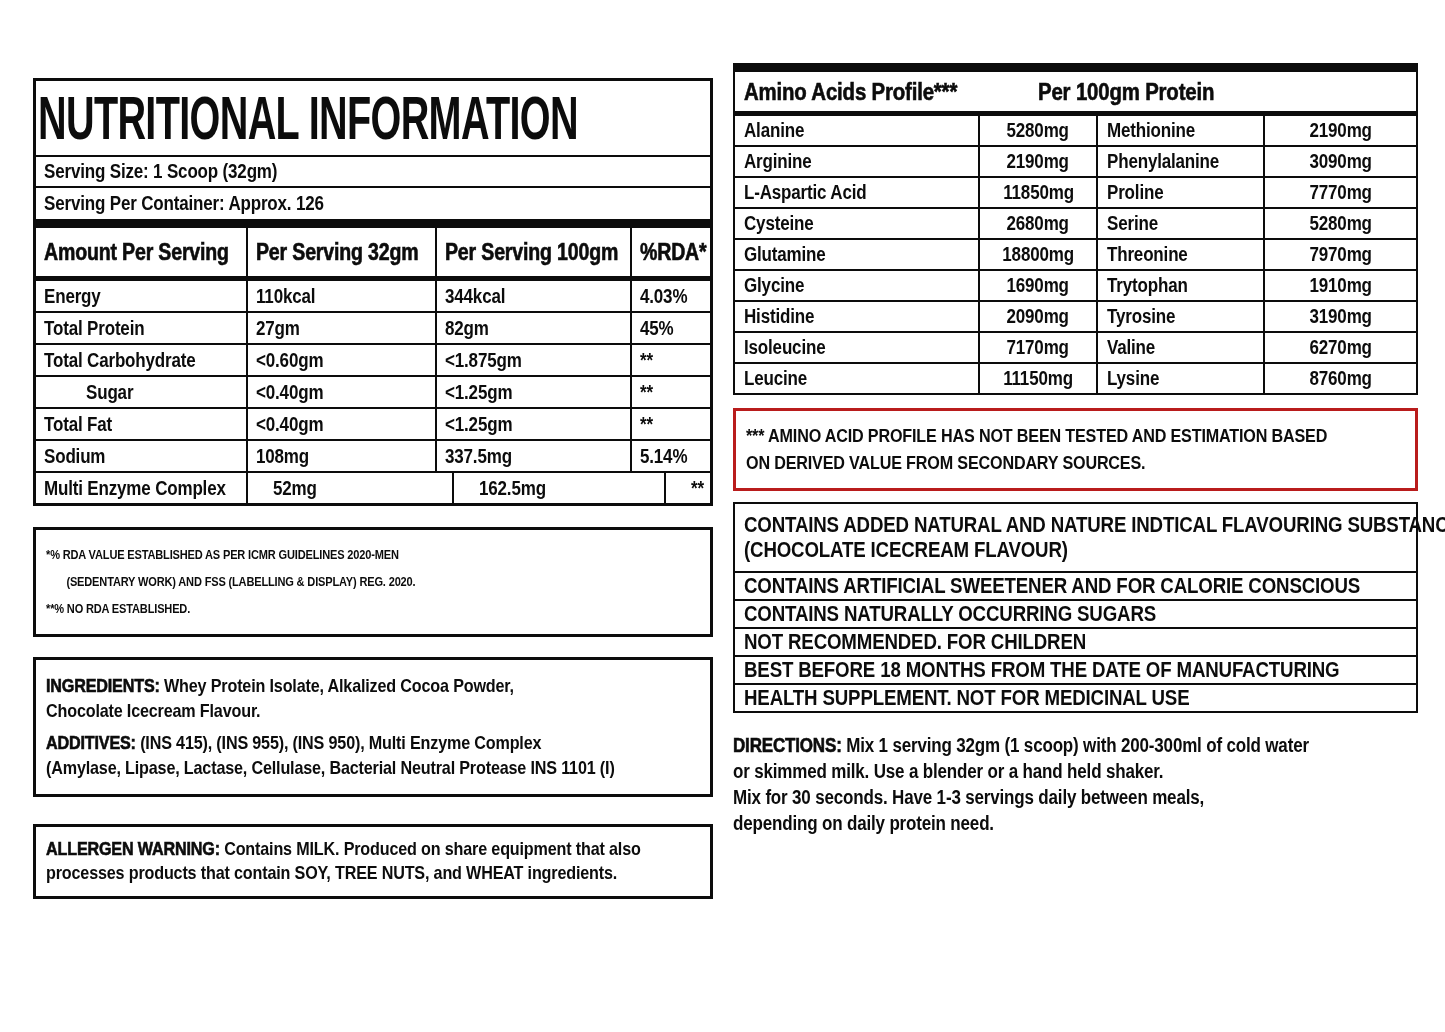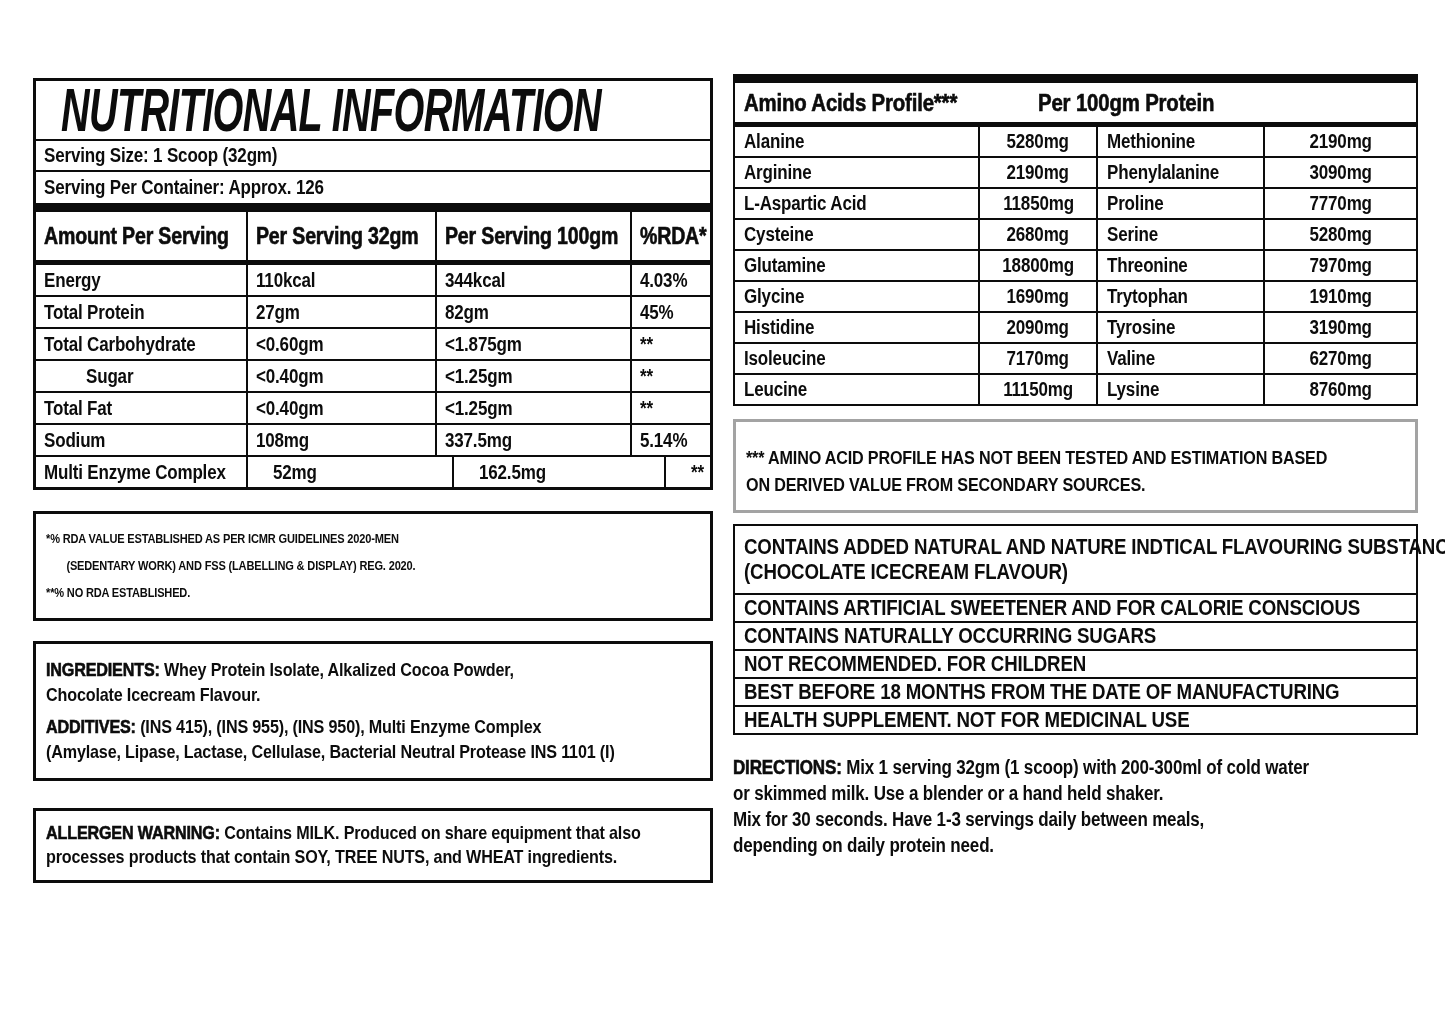--- a/index.html
+++ b/index.html
@@ -8,21 +8,21 @@
   .page { position:relative; width:1445px; height:1032px; background:#fff; overflow:hidden; }
 
   
   .t  { display:inline-block; transform:scaleX(.85); transform-origin:0 50%; white-space:nowrap; letter-spacing:-.2px; }
   .tc { display:inline-block; transform:scaleX(.85); transform-origin:50% 50%; white-space:nowrap; letter-spacing:-.2px; }
   .xb { -webkit-text-stroke:.6px #0c0c0c; }
 
   
   .left-col  { position:absolute; left:33px;  top:78px; width:680px; }
   .main-box  { border:3px solid #0c0c0c; background:#fff; }
-  .nutri-title { height:60px; display:flex; align-items:center; padding-left:25px; border-bottom:2px solid #0c0c0c; overflow:hidden;font-style:italic; }
+  .nutri-title { height:76px; display:flex; align-items:center; padding-left:2px; border-bottom:2px solid #0c0c0c; overflow:hidden; }
   .nutri-title span { font-size:60px; font-weight:700; transform:scale(.66,1.02); transform-origin:0 50%; white-space:nowrap; letter-spacing:-1px; }
   .serving-row { height:31px; display:flex; align-items:center; padding-left:8px; font-size:20px; border-bottom:2px solid #0c0c0c; }
   .thick-bar { height:9px; background:#0c0c0c; }
 
   .n-row { display:grid; grid-template-columns:31.5% 28% 29% 11.5%; border-bottom:2px solid #0c0c0c; }
   .n-row:last-child { border-bottom:none;gap:17px; }
   .n-cell { display:flex; align-items:center; padding-left:8px; border-right:2px solid #0c0c0c; font-size:20px; overflow:hidden; }
   .n-cell:last-child { border-right:none; }
   .n-head { border-bottom:5px solid #0c0c0c; }
   .n-head .n-cell { height:48px; font-size:23px; }
@@ -31,34 +31,34 @@
 
   .note-box { margin-top:21px; border:3px solid #0c0c0c; padding:11px 10px 12px 10px; font-size:13px; line-height:27px; }
   .ind2 { padding-left:24px; display:block; }
 
   .ingr-box { margin-top:20px; border:3px solid #0c0c0c; padding:13px 10px 14px 10px; font-size:19px; line-height:25px; }
   .para-gap { height:7px; }
 
   .allergen-box { margin-top:27px; border:3px solid #0c0c0c; padding:10px 10px 11px 10px; font-size:19px; line-height:24px; }
 
   
-  .right-col { position:absolute; left:733px; top:74px; width:685px; }
+  .right-col { position:absolute; left:733px; top:63px; width:685px; }
   .amino-topbar { height:9px; background:#0c0c0c; }
   .amino-box { border:2px solid #0c0c0c; border-top:none; }
   .amino-head { position:relative; height:44px; border-bottom:5px solid #0c0c0c; display:flex; align-items:center; }
   .amino-head .ttl { padding-left:9px; font-size:24px; }
   .amino-head .sub { position:absolute; left:263px; font-size:24px;margin-left:40px; }
   .a-row { display:grid; grid-template-columns:36% 17.3% 24.6% 22.1%; border-bottom:2px solid #0c0c0c; }
   .a-row:last-child { border-bottom:none; }
   .a-cell { height:29px; display:flex; align-items:center; font-size:20px; overflow:hidden; }
   .a-name { padding-left:9px; border-right:2px solid #0c0c0c; }
   .a-val  { justify-content:center; border-right:2px solid #0c0c0c; }
   .a-cell:last-child { border-right:none; }
 
-  .amino-note { margin-top:13px; border:3px solid #a3a3a3; padding:22px 10px 12px 10px; font-size:19px; line-height:27px; }
+  .amino-note { margin-top:13px; border:3px solid #b91c1c; padding:11px 10px 12px 10px; font-size:19px; line-height:27px; }
 
   .claims { margin-top:13px; }
   .claim { border:2px solid #0c0c0c; margin-top:-2px; display:flex; align-items:center; min-height:30px; padding:0 9px; font-size:22px; }
   .claim.first { display:block; padding:8px 9px 9px 9px; line-height:25px; }
 
   .directions { margin-top:19px; width:705px; font-size:20px; line-height:26px; }
 </style>
 </head>
 <body>
 

